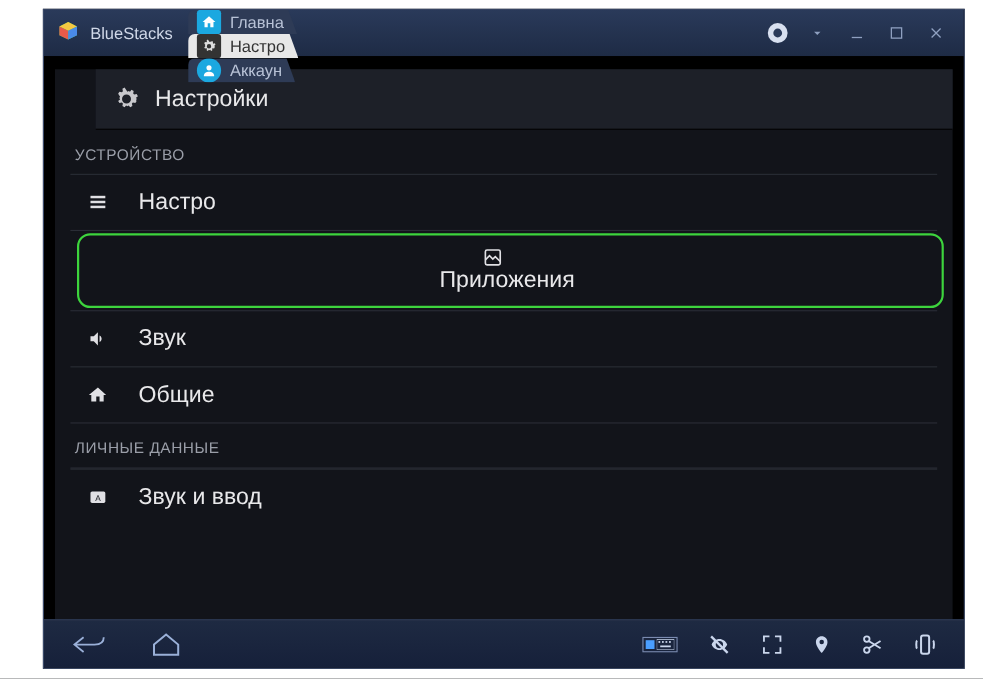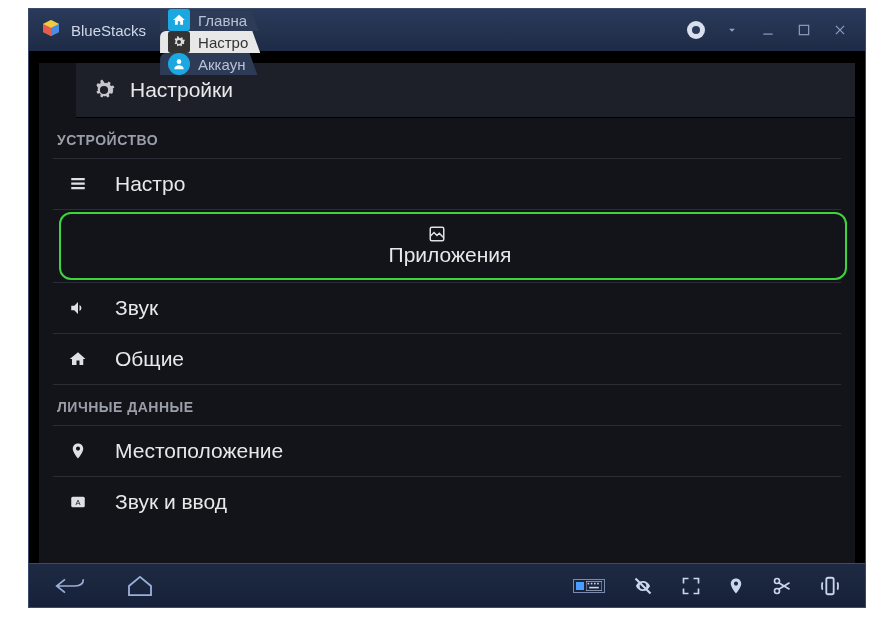--- a/index.html
+++ b/index.html
@@ -1,20 +1,20 @@
 <!DOCTYPE html>
 <html><head>
 <meta charset="utf-8">
 <style>
 * { margin: 0; padding: 0; box-sizing: border-box; font-family: Arial, sans-serif; }
 body { background: #fff; width: 894px; height: 617px; overflow: hidden; }
 
 .window {
   position: absolute;
-  left: 28px;
+  left: 39px;
   top: 8px;
   width: 838px;
   height: 600px;
   background: #0a0a14;
   border: 1px solid #3a4a6a;
 }
 
 
 .title-bar {
   height: 42px;
@@ -99,21 +99,21 @@
   background: #1d2028;
   border-bottom: 1px solid #000;
   margin-left: 37px;
 }
 .panel-header-icon { width: 28px; height: 28px; margin-right: 12px; }
 .panel-header-title { color: #e8e8ea; font-size: 21px; font-weight: 400; }
 
 .section-header {
   color: #9a9ea8;
   font-size: 14px;
-  font-weight: bold;
+  font-weight: normal;
   padding: 14px 18px 10px 18px;
   letter-spacing: 0.5px;
 }
 .divider { height: 1px; background: #2a2d36; margin: 0 14px; }
 
 .setting-item {
   display: flex;
   align-items: center;
   padding: 13px 14px 13px 28px;
   cursor: pointer;
@@ -289,28 +289,20 @@
               <path fill="currentColor" d="M12 3l10 9h-3v8h-5v-6h-4v6H4v-8H1l11-9z"></path>
             </svg>
         </div>
         <span class="setting-label">Общие</span>
       </div>
       <div class="divider"></div>
 
       <div class="section-header">ЛИЧНЫЕ ДАННЫЕ</div>
       <div class="divider"></div>
 
-      <div class="setting-item">
-        <div class="setting-icon">
-          <svg width="18" height="18" viewBox="0 0 24 24">
-              <path fill="currentColor" d="M12 2C8 2 5 5 5 9c0 5 7 13 7 13s7-8 7-13c0-4-3-7-7-7zm0 9.5A2.5 2.5 0 1112 6a2.5 2.5 0 010 5.5z"></path>
-            </svg>
-        </div>
-        <span class="setting-label">Местоположение</span>
-      </div>
       <div class="divider"></div>
 
       <div class="setting-item">
         <div class="setting-icon">
           <svg width="18" height="18" viewBox="0 0 24 24">
               <rect x="3" y="5" width="18" height="14" rx="2" fill="currentColor"></rect>
               <text x="12" y="16" text-anchor="middle" font-size="10" fill="#12141a">A</text>
             </svg>
         </div>
         <span class="setting-label">Звук и ввод</span>

